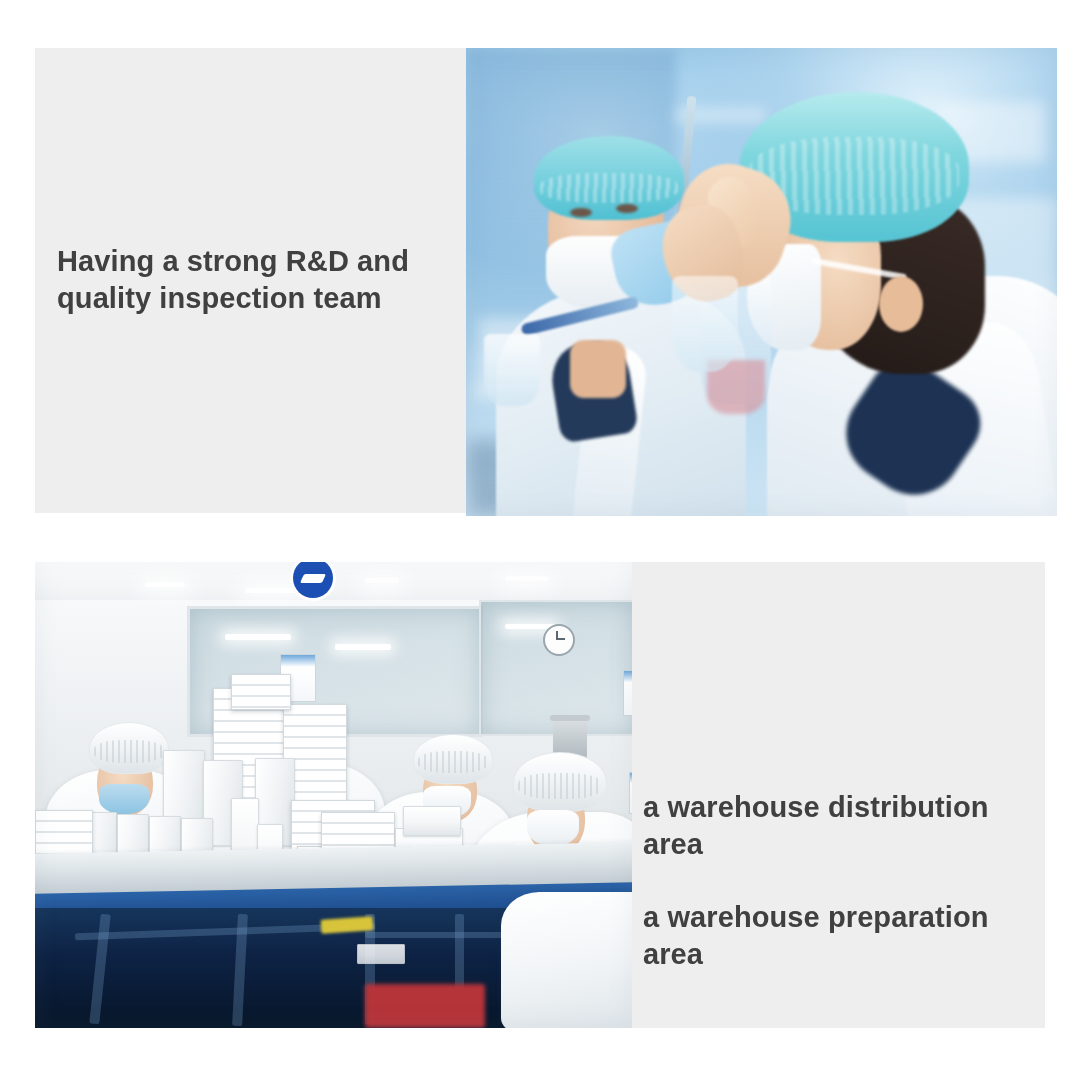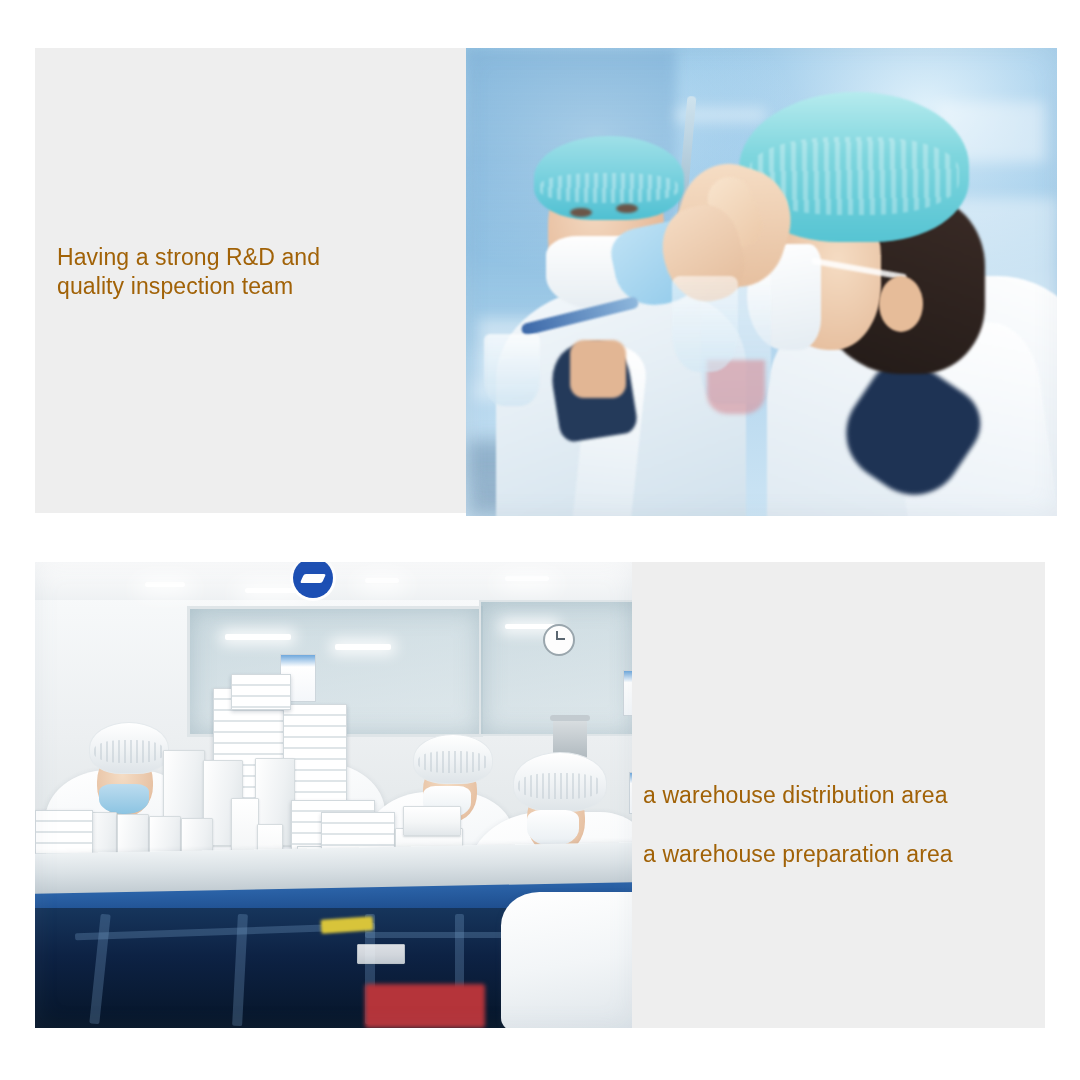--- a/index.html
+++ b/index.html
@@ -31,26 +31,26 @@
   }
   .photo {
     position: absolute;
     overflow: hidden;
     box-sizing: border-box;
     background: #b9ccd9;
   }
 
   .caption {
     position: absolute;
-    color: #a16207;
-    font-size: 23px;
+    color: #404040;
+    font-size: 29px;
     line-height: 1.27;
     letter-spacing: .1px;
     white-space: pre-line;
-    font-weight: 400;
+    font-weight: 700;
   }
 
   
   #panel-rd {
     left: 35px;  top: 48px;
     width: 432px; height: 465px;
   }
   #caption-rd {
     left: 57px; top: 243px;
     width: 400px;

